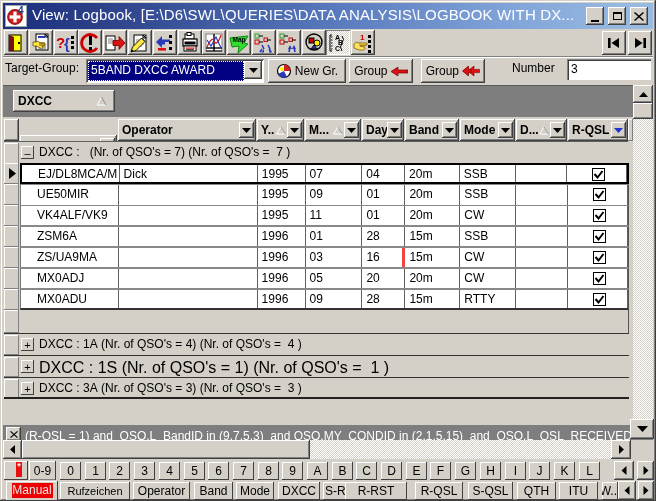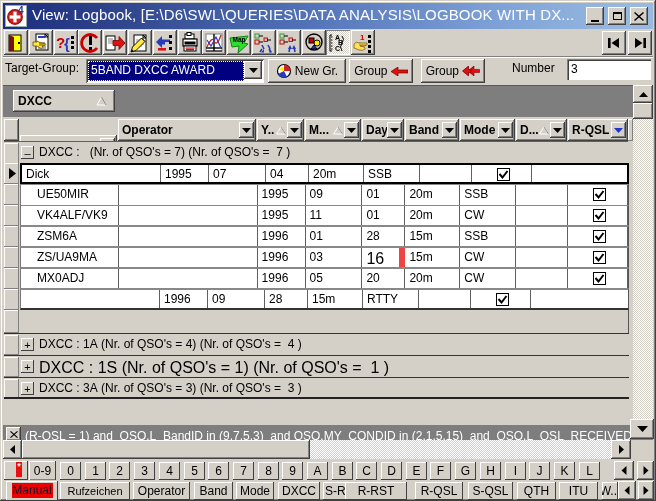--- a/index.html
+++ b/index.html
@@ -324,20 +324,21 @@
 <div class="ab" style="left:3px;top:141px;width:630px;height:278px;background:#d4d0c8;"></div>
 <div class="ab" style="left:4px;top:141px;width:624px;height:22px;background:#d4d0c8;border-top:1px solid #606060;">
  <div class="ab raised2" style="left:0px;top:1px;width:15px;height:21px;"></div>
  <div class="ab tb" style="left:17px;top:4px;width:13px;height:13px;background:#d4d0c8;box-shadow:inset -1px -1px 0 #404040, inset 1px 1px 0 #fff;font-size:11px;">–</div>
  <div class="ab" style="left:35px;top:3px;font-size:12px;white-space:nowrap;">DXCC :&nbsp;&nbsp;&nbsp;(Nr. of QSO's = 7) (Nr. of QSO's =&nbsp;&nbsp;7 )</div>
 </div>
 <div class="ab raised2" style="left:4px;top:163px;width:15px;height:21px;"><svg width="9" height="11" viewBox="0 0 9 11" style="margin:5px 0 0 4px;">
       <path d="M1 0 l7 5.5 l-7 5.5 z" fill="#000"></path>
     </svg></div>
 <div class="ab" style="left:20px;top:163px;width:609px;height:21px;background:#fff;border-top:2px solid #000;border-bottom:2px solid #000;border-left:2px solid #000;border-right:2px solid #000;display:flex;">
+<div style="width:98px;border-right:1px solid #606060;font-size:12px;padding:2px 0 0 16px;overflow:hidden;white-space:nowrap;">EJ/DL8MCA/M</div>
     <div style="width:139px;border-right:1px solid #606060;font-size:12px;padding:2px 0 0 4px;overflow:hidden;white-space:nowrap;">Dick</div>
     <div style="width:48px;border-right:1px solid #606060;font-size:12px;padding:2px 0 0 4px;overflow:hidden;white-space:nowrap;">1995</div>
     <div style="width:57px;border-right:1px solid #606060;font-size:12px;padding:2px 0 0 4px;overflow:hidden;white-space:nowrap;">07</div>
     <div style="width:43px;border-right:1px solid #606060;font-size:12px;padding:2px 0 0 4px;overflow:hidden;white-space:nowrap;">04</div>
     <div style="width:55px;border-right:1px solid #606060;font-size:12px;padding:2px 0 0 4px;overflow:hidden;white-space:nowrap;">20m</div>
     <div style="width:56px;border-right:1px solid #606060;font-size:12px;padding:2px 0 0 4px;overflow:hidden;white-space:nowrap;">SSB</div>
     <div style="width:52px;border-right:1px solid #606060;font-size:12px;padding:2px 0 0 4px;overflow:hidden;white-space:nowrap;"></div>
     <div style="width:60px;border-right:1px solid #606060;font-size:12px;padding:2px 0 0 4px;overflow:hidden;white-space:nowrap;"><svg width="13" height="13" viewBox="0 0 13 13" style="margin:1px 0 0 21px;">
         <rect x="0.5" y="0.5" width="12" height="12" fill="#fff" stroke="#000"></rect>
         <path d="M2.5 6 l3 3.5 l5 -6.5" stroke="#000" stroke-width="2" fill="none"></path>
@@ -387,21 +388,21 @@
         <rect x="0.5" y="0.5" width="12" height="12" fill="#fff" stroke="#000"></rect>
         <path d="M2.5 6 l3 3.5 l5 -6.5" stroke="#000" stroke-width="2" fill="none"></path>
       </svg></div>
   </div>
 <div class="ab raised2" style="left:4px;top:247px;width:15px;height:21px;"></div>
 <div class="ab" style="left:20px;top:247px;width:609px;height:21px;background:#fff;border-top:1px solid #888;border-bottom:1px solid #888;border-left:1px solid #777;border-right:1px solid #555;display:flex;">
 <div style="width:98px;border-right:1px solid #606060;font-size:12px;padding:2px 0 0 16px;overflow:hidden;white-space:nowrap;">ZS/UA9MA</div>
     <div style="width:139px;border-right:1px solid #606060;font-size:12px;padding:2px 0 0 4px;overflow:hidden;white-space:nowrap;"></div>
     <div style="width:48px;border-right:1px solid #606060;font-size:12px;padding:2px 0 0 4px;overflow:hidden;white-space:nowrap;">1996</div>
     <div style="width:57px;border-right:1px solid #606060;font-size:12px;padding:2px 0 0 4px;overflow:hidden;white-space:nowrap;">03</div>
-    <div style="width:43px;border-right:6px solid #ef4444;font-size:16px;padding:2px 0 16px 4px;overflow:hidden;white-space:nowrap;">16</div>
+    <div style="width:43px;border-right:3px solid #ef4444;font-size:12px;padding:2px 0 16px 4px;overflow:hidden;white-space:nowrap;">16</div>
     <div style="width:55px;border-right:1px solid #606060;font-size:12px;padding:2px 0 0 4px;overflow:hidden;white-space:nowrap;">15m</div>
     <div style="width:56px;border-right:1px solid #606060;font-size:12px;padding:2px 0 0 4px;overflow:hidden;white-space:nowrap;">CW</div>
     <div style="width:52px;border-right:1px solid #606060;font-size:12px;padding:2px 0 0 4px;overflow:hidden;white-space:nowrap;"></div>
     <div style="width:60px;border-right:1px solid #606060;font-size:12px;padding:2px 0 0 4px;overflow:hidden;white-space:nowrap;"><svg width="13" height="13" viewBox="0 0 13 13" style="margin:1px 0 0 21px;">
         <rect x="0.5" y="0.5" width="12" height="12" fill="#fff" stroke="#000"></rect>
         <path d="M2.5 6 l3 3.5 l5 -6.5" stroke="#000" stroke-width="2" fill="none"></path>
       </svg></div>
   </div>
 <div class="ab raised2" style="left:4px;top:268px;width:15px;height:21px;"></div>
 <div class="ab" style="left:20px;top:268px;width:609px;height:21px;background:#fff;border-top:1px solid #888;border-bottom:1px solid #888;border-left:1px solid #777;border-right:1px solid #555;display:flex;">
@@ -413,20 +414,21 @@
     <div style="width:55px;border-right:1px solid #606060;font-size:12px;padding:2px 0 0 4px;overflow:hidden;white-space:nowrap;">20m</div>
     <div style="width:56px;border-right:1px solid #606060;font-size:12px;padding:2px 0 0 4px;overflow:hidden;white-space:nowrap;">CW</div>
     <div style="width:52px;border-right:1px solid #606060;font-size:12px;padding:2px 0 0 4px;overflow:hidden;white-space:nowrap;"></div>
     <div style="width:60px;border-right:1px solid #606060;font-size:12px;padding:2px 0 0 4px;overflow:hidden;white-space:nowrap;"><svg width="13" height="13" viewBox="0 0 13 13" style="margin:1px 0 0 21px;">
         <rect x="0.5" y="0.5" width="12" height="12" fill="#fff" stroke="#000"></rect>
         <path d="M2.5 6 l3 3.5 l5 -6.5" stroke="#000" stroke-width="2" fill="none"></path>
       </svg></div>
   </div>
 <div class="ab raised2" style="left:4px;top:289px;width:15px;height:21px;"></div>
 <div class="ab" style="left:20px;top:289px;width:609px;height:21px;background:#fff;border-top:1px solid #888;border-bottom:2px solid #333;border-left:1px solid #777;border-right:1px solid #555;display:flex;">
+<div style="width:98px;border-right:1px solid #606060;font-size:12px;padding:2px 0 0 16px;overflow:hidden;white-space:nowrap;">MX0ADU</div>
     <div style="width:139px;border-right:1px solid #606060;font-size:12px;padding:2px 0 0 4px;overflow:hidden;white-space:nowrap;"></div>
     <div style="width:48px;border-right:1px solid #606060;font-size:12px;padding:2px 0 0 4px;overflow:hidden;white-space:nowrap;">1996</div>
     <div style="width:57px;border-right:1px solid #606060;font-size:12px;padding:2px 0 0 4px;overflow:hidden;white-space:nowrap;">09</div>
     <div style="width:43px;border-right:1px solid #606060;font-size:12px;padding:2px 0 0 4px;overflow:hidden;white-space:nowrap;">28</div>
     <div style="width:55px;border-right:1px solid #606060;font-size:12px;padding:2px 0 0 4px;overflow:hidden;white-space:nowrap;">15m</div>
     <div style="width:56px;border-right:1px solid #606060;font-size:12px;padding:2px 0 0 4px;overflow:hidden;white-space:nowrap;">RTTY</div>
     <div style="width:52px;border-right:1px solid #606060;font-size:12px;padding:2px 0 0 4px;overflow:hidden;white-space:nowrap;"></div>
     <div style="width:60px;border-right:1px solid #606060;font-size:12px;padding:2px 0 0 4px;overflow:hidden;white-space:nowrap;"><svg width="13" height="13" viewBox="0 0 13 13" style="margin:1px 0 0 21px;">
         <rect x="0.5" y="0.5" width="12" height="12" fill="#fff" stroke="#000"></rect>
         <path d="M2.5 6 l3 3.5 l5 -6.5" stroke="#000" stroke-width="2" fill="none"></path>
@@ -520,21 +522,21 @@
       <path d="M0 4.5 L5 0 V9 Z" fill="#000"></path>
     </svg>
   </div>
 <div class="ab raised tb" style="left:637px;top:461px;width:17px;height:19px;">
     <svg width="6" height="9" viewBox="0 0 5 9">
       <path d="M5 4.5 L0 0 V9 Z" fill="#000"></path>
     </svg>
   </div>
 
 <div class="ab tb" style="left:6px;top:481px;width:52px;height:19px;background:#d4d0c8;box-shadow:inset -1px 0 0 #404040, inset 1px 1px 0 #fff;font-size:12px;">
-    <span style="background:#ee0000;color:#0f172a;width:41px;height:15px;display:inline-block;text-align:center;">Manual</span>
+    <span style="background:#ee0000;color:#e5e5e5;width:41px;height:15px;display:inline-block;text-align:center;">Manual</span>
   </div>
 <div class="ab tb" style="left:60px;top:482px;width:70px;height:18px;background:#d4d0c8;box-shadow:inset -1px -1px 0 #404040, inset 1px 1px 0 #fff;font-size:11px;overflow:hidden;">Rufzeichen</div>
 <div class="ab tb" style="left:133px;top:482px;width:57px;height:18px;background:#d4d0c8;box-shadow:inset -1px -1px 0 #404040, inset 1px 1px 0 #fff;font-size:12px;overflow:hidden;">Operator</div>
 <div class="ab tb" style="left:194px;top:482px;width:39px;height:18px;background:#d4d0c8;box-shadow:inset -1px -1px 0 #404040, inset 1px 1px 0 #fff;font-size:12px;overflow:hidden;">Band</div>
 <div class="ab tb" style="left:236px;top:482px;width:38px;height:18px;background:#d4d0c8;box-shadow:inset -1px -1px 0 #404040, inset 1px 1px 0 #fff;font-size:12px;overflow:hidden;">Mode</div>
 <div class="ab tb" style="left:278px;top:482px;width:42px;height:18px;background:#d4d0c8;box-shadow:inset -1px -1px 0 #404040, inset 1px 1px 0 #fff;font-size:12px;overflow:hidden;">DXCC</div>
 <div class="ab tb" style="left:323px;top:482px;width:40px;height:18px;background:#d4d0c8;box-shadow:inset -1px -1px 0 #404040, inset 1px 1px 0 #fff;font-size:12px;overflow:hidden;">S-RST</div>
 <div class="ab tb" style="left:345px;top:482px;width:62px;height:18px;background:#d4d0c8;box-shadow:inset -1px -1px 0 #404040, inset 1px 1px 0 #fff;font-size:12px;overflow:hidden;">R-RST</div>
 <div class="ab tb" style="left:415px;top:482px;width:48px;height:18px;background:#d4d0c8;box-shadow:inset -1px -1px 0 #404040, inset 1px 1px 0 #fff;font-size:12px;overflow:hidden;">R-QSL</div>
 <div class="ab tb" style="left:468px;top:482px;width:45px;height:18px;background:#d4d0c8;box-shadow:inset -1px -1px 0 #404040, inset 1px 1px 0 #fff;font-size:12px;overflow:hidden;">S-QSL</div>

